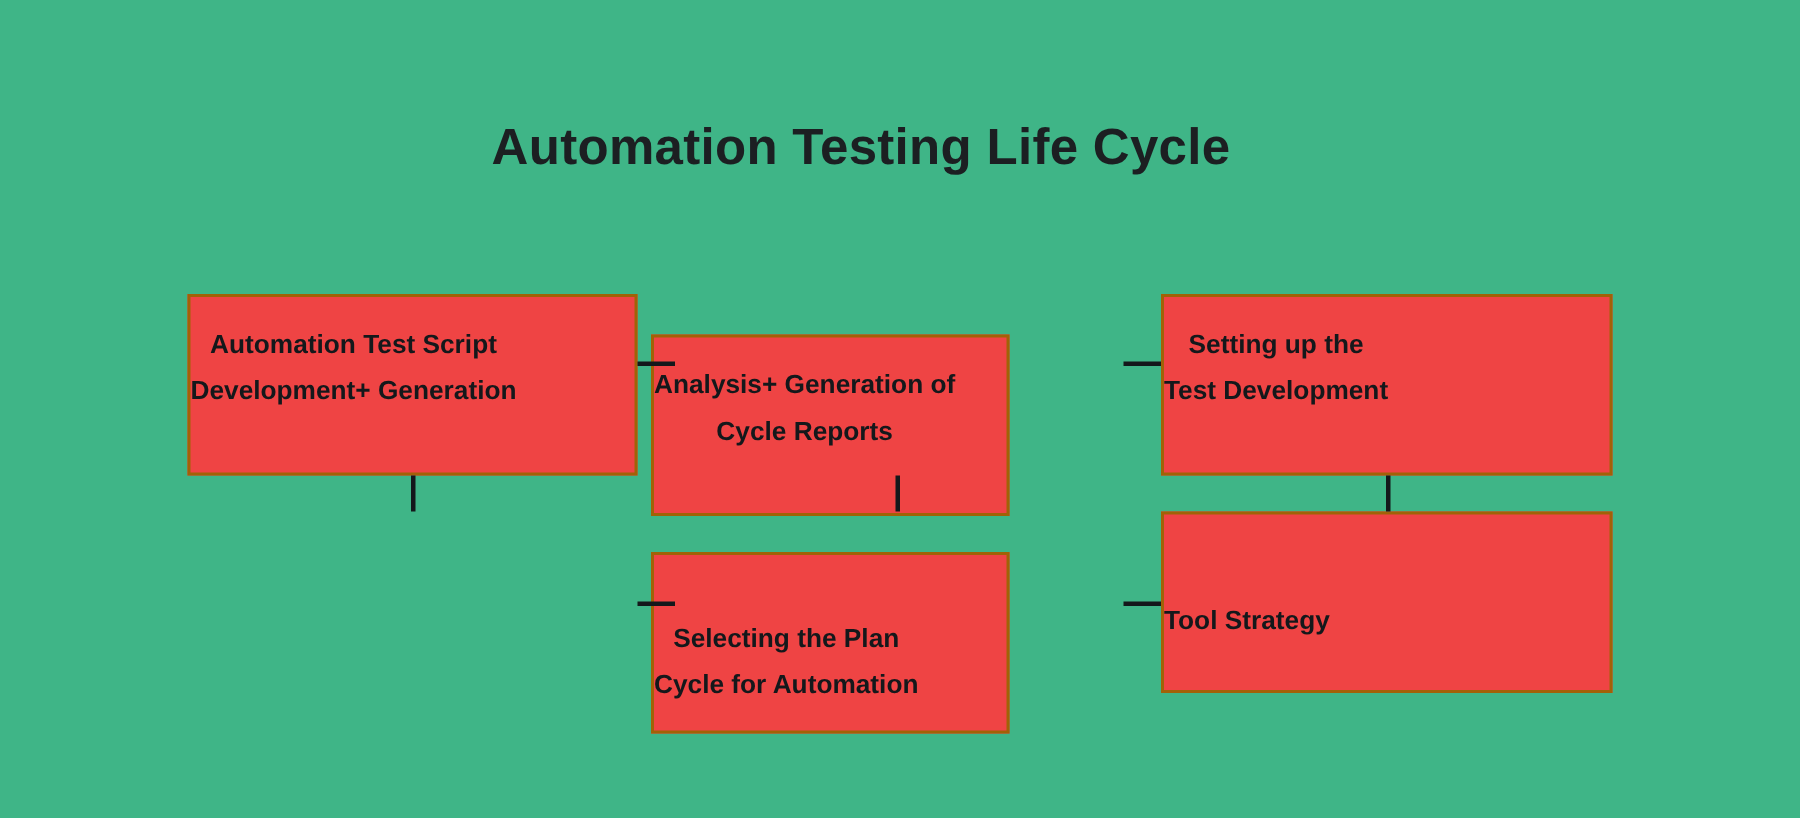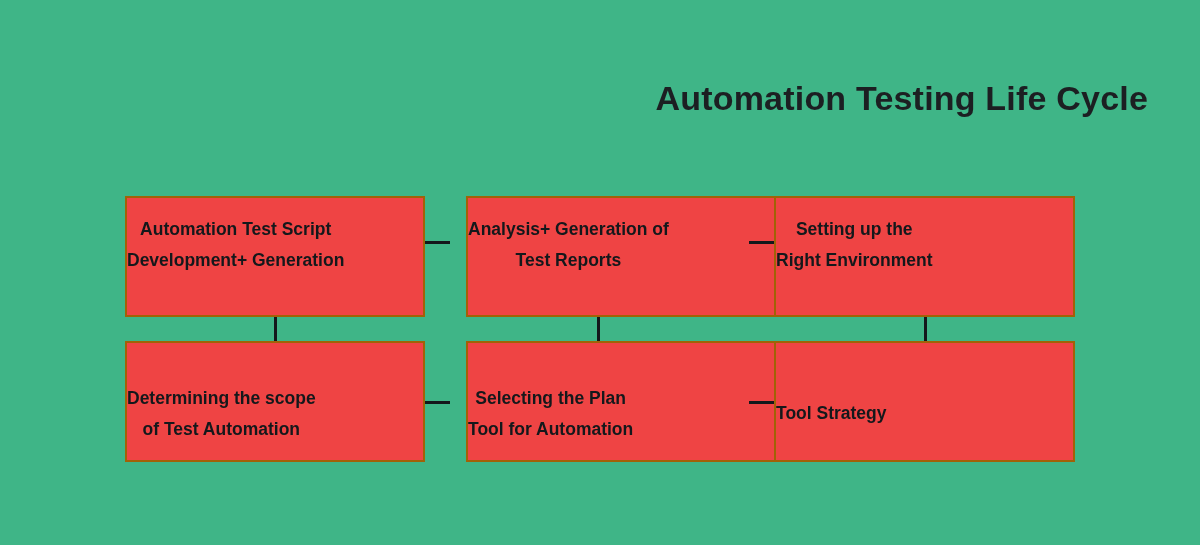--- a/index.html
+++ b/index.html
@@ -17,21 +17,21 @@
     position: relative;
     width: 1200px;
     height: 545px;
     background: #3fb587;
   }
   #title {
     position: absolute;
     left: 0;
     top: 76px;
     width: 1148px;
-    text-align: right;
+    text-align: center;
     font-size: 34px;
     font-weight: bold;
     color: #1c1f22;
     letter-spacing: 0.2px;
     line-height: 44px;
   }
   .node {
     position: absolute;
     box-sizing: border-box;
     background: #ef4444;
@@ -49,21 +49,21 @@
     line-height: 31px;
     white-space: nowrap;
   }
   
   .row-top .textwrap { transform: translateY(-12px); }
   
   .row-bottom .textwrap { transform: translateY(12px); }
 
   
   .c1 { left: 125px;  width: 300px; }
-  .c2 { left: 466px;  width: 324px; }
+  .c2 { left: 434px;  width: 239px; margin-top: 27px; }
   .c3 { left: 774px;  width: 301px; }
   .row-top    { top: 196px; height: 121px; }
   .row-bottom { top: 341px; height: 121px; }
 
   .connector {
     position: absolute;
     background: #14181b;
   }
   .h-conn { height: 3px; width: 25px; }
   .v-conn { width: 3px; height: 24px; }
@@ -89,42 +89,36 @@
   <div class="node row-top c1">
     <div class="textwrap">
       <div class="line">Automation Test Script</div>
       <div class="line">Development+ Generation</div>
     </div>
   </div>
 
   <div class="node row-top c2">
     <div class="textwrap">
       <div class="line">Analysis+ Generation of</div>
-      <div class="line">Test Reports</div>
+      <div class="line">Cycle Reports</div>
     </div>
   </div>
 
   <div class="node row-top c3">
     <div class="textwrap">
       <div class="line">Setting up the</div>
-      <div class="line">Right Environment</div>
+      <div class="line">Test Development</div>
     </div>
   </div>
 
-  <div class="node row-bottom c1">
-    <div class="textwrap">
-      <div class="line">Determining the scope</div>
-      <div class="line">of Test Automation</div>
-    </div>
-  </div>
 
   <div class="node row-bottom c2">
     <div class="textwrap">
       <div class="line">Selecting the Plan</div>
-      <div class="line">Tool for Automation</div>
+      <div class="line">Cycle for Automation</div>
     </div>
   </div>
 
   <div class="node row-bottom c3">
     <div class="textwrap">
       <div class="line">Tool Strategy</div>
     </div>
   </div>
 
   <div class="connector h-conn h-t-a"></div>

